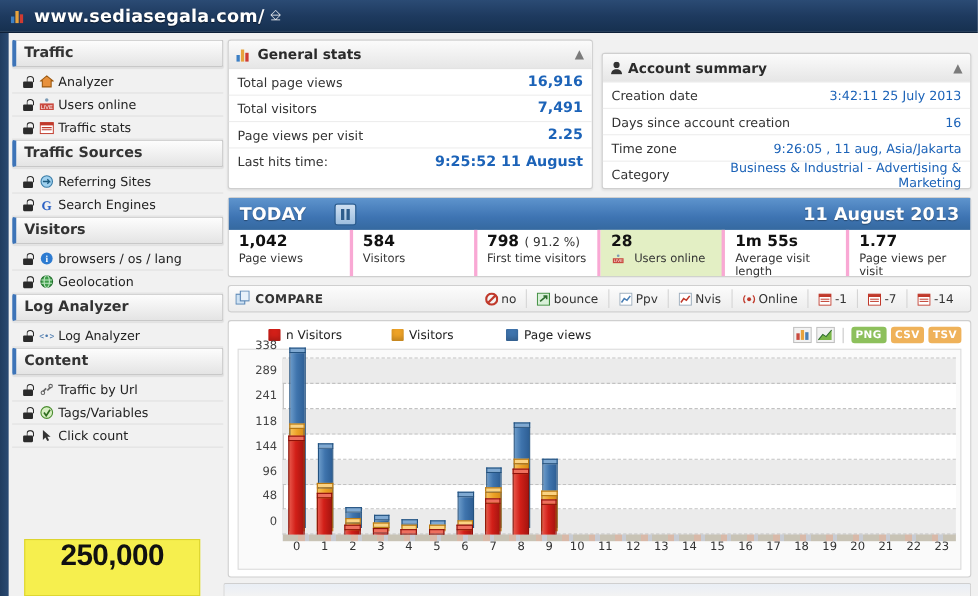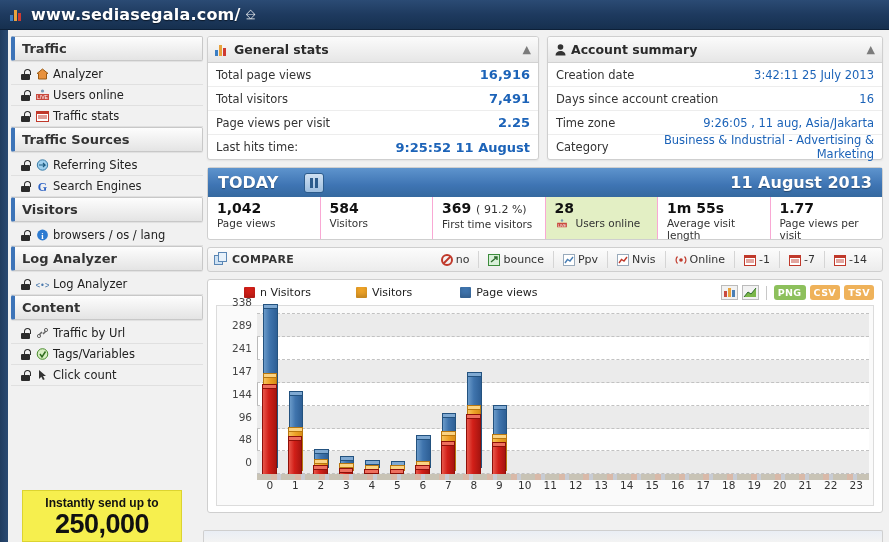--- a/index.html
+++ b/index.html
@@ -116,21 +116,21 @@
   #todaybar .tlabel { font-size:16px; font-weight:bold; text-shadow:0 1px 1px rgba(0,0,0,.35); }
   #todaybar .pause {
     margin-left:26px; width:20px; height:20px; border-radius:3px;
     background:linear-gradient(to bottom,#cfe0f2,#9dbedf);
     border:1px solid #2d5c8c; display:flex; align-items:center; justify-content:center;
     cursor:pointer;
   }
   #todaybar .pause span { width:3px; height:10px; background:#2d5c8c; display:block; margin:0 1px; }
   #todaybar .tdate { margin-left:auto; font-size:16px; font-weight:bold; text-shadow:0 1px 1px rgba(0,0,0,.35); }
   #kpis { display:flex; height:42px; }
-  .kpi { flex:1; border-right:1px solid #f9a8d4; padding:3px 0 0 9px; }
+  .kpi { flex:1; border-right:3px solid #f9a8d4; padding:3px 0 0 9px; }
   .kpi:last-child { border-right:none; }
   .kpi.green { background:#e3efc4; }
   .kpi .kv { font-size:14px; font-weight:bold; color:#111; line-height:17px; }
   .kpi .kv .pct { font-size:11px; font-weight:normal; color:#333; }
   .kpi .kl { font-size:10.5px; color:#333; display:flex; align-items:center; gap:3px; }
 
   
   #compare {
     margin-top:7px; height:25px; display:flex; align-items:center;
     background:linear-gradient(to bottom,#fcfcfc,#ececec);
@@ -267,20 +267,32 @@
       <div class="sb-item">
         <span class="lock-icon">
           <span class="shackle"></span>
           <span class="body"></span>
         </span>
         <svg class="mini-icon" viewBox="0 0 13 12">
           <circle cx="6.5" cy="6" r="5.4" fill="#2d7bd1"></circle>
           <text x="6.5" y="9.6" font-size="8.5" font-weight="bold" fill="#fff" text-anchor="middle" font-family="serif">i</text>
         </svg>
         <span>browsers / os / lang</span>
+      </div>
+      <div class="sb-item">
+        <span class="lock-icon">
+          <span class="shackle"></span>
+          <span class="body"></span>
+        </span>
+        <svg class="mini-icon" viewBox="0 0 13 12">
+          <circle cx="6.5" cy="6" r="5.3" fill="#3f9e4a" stroke="#1f6b2a"></circle>
+          <path d="M1.6 4.5h9.8M1.6 7.5h9.8" stroke="#bfe7c3"></path>
+          <ellipse cx="6.5" cy="6" rx="2.4" ry="5.3" fill="none" stroke="#bfe7c3"></ellipse>
+        </svg>
+        <span>Geolocation</span>
       </div>
       <div class="sb-head">
         <span>Log Analyzer</span>
       </div>
       <div class="sb-item">
         <span class="lock-icon">
           <span class="shackle"></span>
           <span class="body"></span>
         </span>
         <svg class="mini-icon" viewBox="0 0 13 12">
@@ -353,21 +365,21 @@
             <span>Page views per visit</span>
             <span class="v">2.25</span>
           </div>
           <div class="statrow">
             <span>Last hits time:</span>
             <span class="v">9:25:52 11 August</span>
           </div>
         </div>
       </div>
 
-      <div class="panel" style="flex:1;">
+      <div class="panel" style="flex:1;margin-top:12px;">
         <div class="panel-head">
           <span class="ph-icon">
             <svg width="11" height="12" viewBox="0 0 11 12">
                 <circle cx="5.5" cy="3" r="2.8" fill="#333"></circle>
                 <path d="M0.5 11.5c0-3 2.2-4.6 5-4.6s5 1.6 5 4.6z" fill="#333"></path>
               </svg>
           </span>
           <span>Account summary</span>
           <span class="collapse">▲</span>
         </div>
@@ -408,21 +420,21 @@
               <span>Page views</span>
             </div>
           </div>
           <div class="kpi">
             <div class="kv"><span>584</span></div>
             <div class="kl">
               <span>Visitors</span>
             </div>
           </div>
           <div class="kpi">
-            <div class="kv"><span>369</span> <span class="pct">( 91.2 %)</span></div>
+            <div class="kv"><span>798</span> <span class="pct">( 91.2 %)</span></div>
             <div class="kl">
               <span>First time visitors</span>
             </div>
           </div>
           <div class="kpi green">
             <div class="kv"><span>28</span></div>
             <div class="kl">
               <svg class="mini-icon" viewBox="0 0 13 12" style="width: 14px; height: 9px;">
                 <rect x="0" y="5" width="13" height="6" fill="#c94a3f"></rect>
                 <text x="6.5" y="10" font-size="5" fill="#fff" text-anchor="middle" font-family="sans-serif">LIVE</text>
@@ -566,21 +578,21 @@
               <div class="band" style="bottom: 85.503%; height: 14.497%;"></div>
               <div class="gline" style="bottom: 0%;"></div>
               <div class="ytick" style="bottom: 0%;">0</div>
               <div class="gline" style="bottom: 14.2012%;"></div>
               <div class="ytick" style="bottom: 14.2012%;">48</div>
               <div class="gline" style="bottom: 28.4024%;"></div>
               <div class="ytick" style="bottom: 28.4024%;">96</div>
               <div class="gline" style="bottom: 42.6036%;"></div>
               <div class="ytick" style="bottom: 42.6036%;">144</div>
               <div class="gline" style="bottom: 57.1006%;"></div>
-              <div class="ytick" style="bottom: 57.1006%;">147</div>
+              <div class="ytick" style="bottom: 57.1006%;">118</div>
               <div class="gline" style="bottom: 71.3018%;"></div>
               <div class="ytick" style="bottom: 71.3018%;">241</div>
               <div class="gline" style="bottom: 85.503%;"></div>
               <div class="ytick" style="bottom: 85.503%;">289</div>
               <div class="gline" style="bottom: 100%;"></div>
               <div class="ytick" style="bottom: 100%;">338</div>
               <div class="xtick" style="left: 2.08333%;">0</div>
               <div class="bargroup" style="left: 0%; width: 4.16667%; height: 100%;">
                 <div class="bar blue" style="height: 100%; left: 24%; width: 58%; bottom: 5.6px; z-index: 1;">
                   <span class="top"></span>
@@ -817,17 +829,16 @@
               <div class="floorstrip" style="background: repeating-linear-gradient(to right, rgb(200, 195, 181) 0px, rgb(200, 195, 181) 14px, rgb(217, 185, 168) 14px, rgb(217, 185, 168) 20px, rgb(200, 204, 212) 20px, rgb(200, 204, 212) 24px);"></div>
             </div>
         </div>
       </div>
     </div>
 
   </div>
 </div>
 
 <div id="adbanner">
-  <div class="l1">Instantly send up to</div>
   <div class="l2">250,000</div>
 </div>
 
 <div id="bottomstrip"></div>
 
 </body></html>

